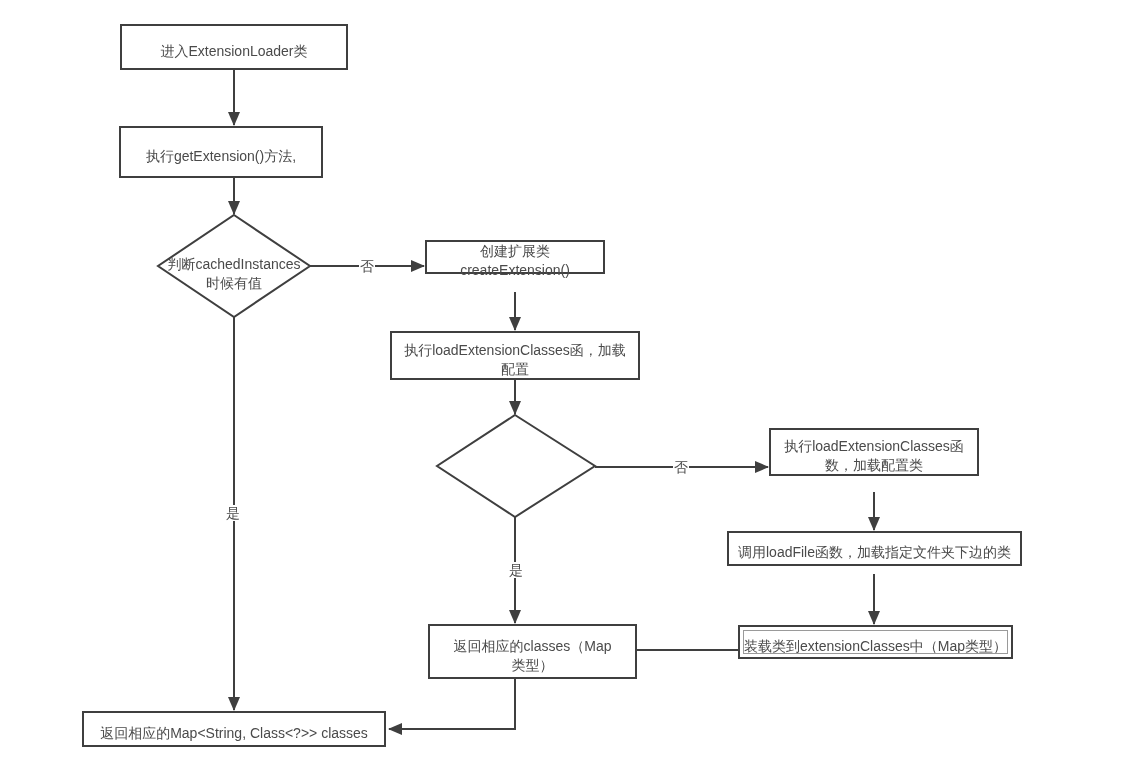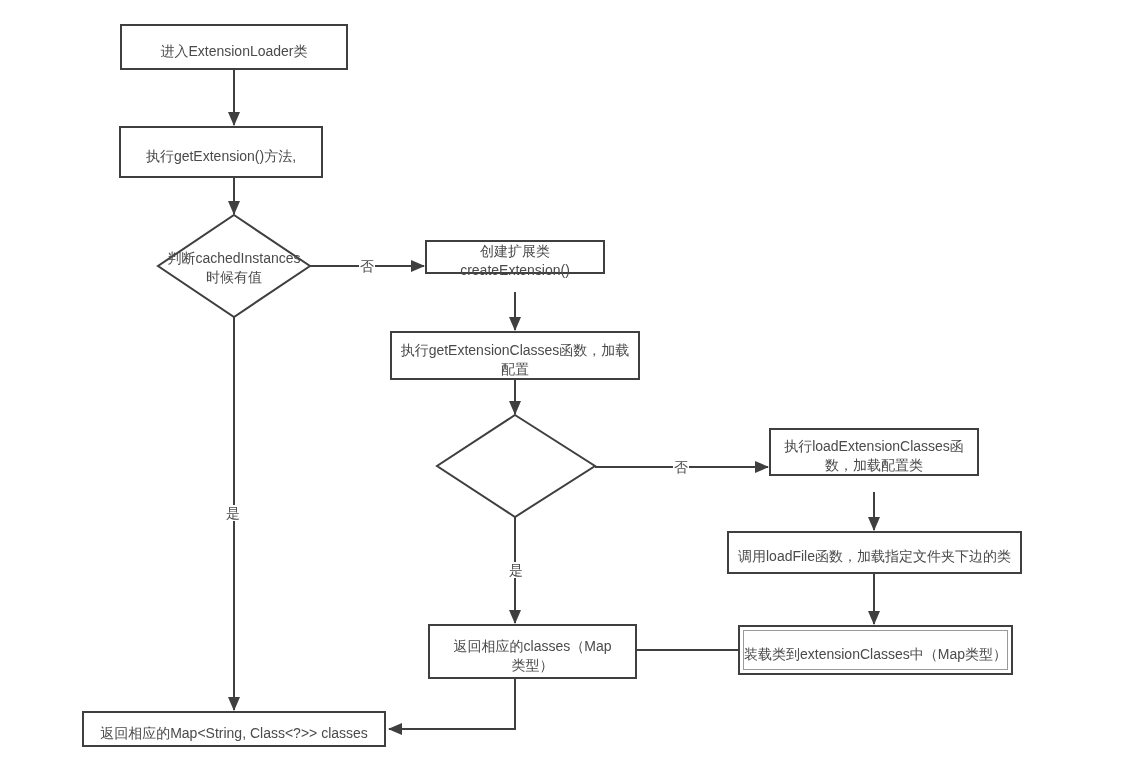--- a/index.html
+++ b/index.html
@@ -29,21 +29,21 @@
     font-size:14px;line-height:1.35;
   }
   .node.double::after{
     content:"";
     position:absolute;inset:3px;
     border:1px solid #9a9a9a;
     pointer-events:none;
   }
   .dlabel{
     position:absolute;
-    display:flex;align-items:flex-end;justify-content:center;
+    display:flex;align-items:flex-start;justify-content:center;
     text-align:center;
     font-size:14px;line-height:1.35;
   }
   .label-text{white-space:pre-line;margin-top:8px;}
   .edge-label{
     position:absolute;
     background:#ffffff;
     font-size:14px;line-height:1;
     padding:1px 1px;
   }
@@ -89,35 +89,35 @@
     <span class="label-text">判断cachedInstances
 时候有值</span>
   </div>
 
   <div class="node" style="left:425px;top:240px;width:180px;height:34px">
     <span class="label-text">创建扩展类
 createExtension()</span>
   </div>
 
   <div class="node" style="left:390px;top:331px;width:250px;height:49px">
-    <span class="label-text">执行getExtensionClasses函数，加载
+    <span class="label-text">执行loadExtensionClasses函，加载
 配置</span>
   </div>
 
 
   <div class="node" style="left:769px;top:428px;width:210px;height:48px">
     <span class="label-text">执行loadExtensionClasses函
 数，加载配置类</span>
   </div>
 
-  <div class="node" style="left:727px;top:531px;width:295px;height:43px">
+  <div class="node" style="left:727px;top:531px;width:295px;height:35px">
     <span class="label-text">调用loadFile函数，加载指定文件夹下边的类</span>
   </div>
 
-  <div class="node double" style="left:738px;top:625px;width:275px;height:50px">
+  <div class="node double" style="left:738px;top:625px;width:275px;height:34px">
     <span class="label-text">装载类到extensionClasses中（Map类型）</span>
   </div>
 
   <div class="node" style="left:428px;top:624px;width:209px;height:55px">
     <span class="label-text">返回相应的classes（Map
 类型）</span>
   </div>
 
   <div class="node" style="left:82px;top:711px;width:304px;height:36px">
     <span class="label-text">返回相应的Map&lt;String, Class&lt;?&gt;&gt; classes</span>

